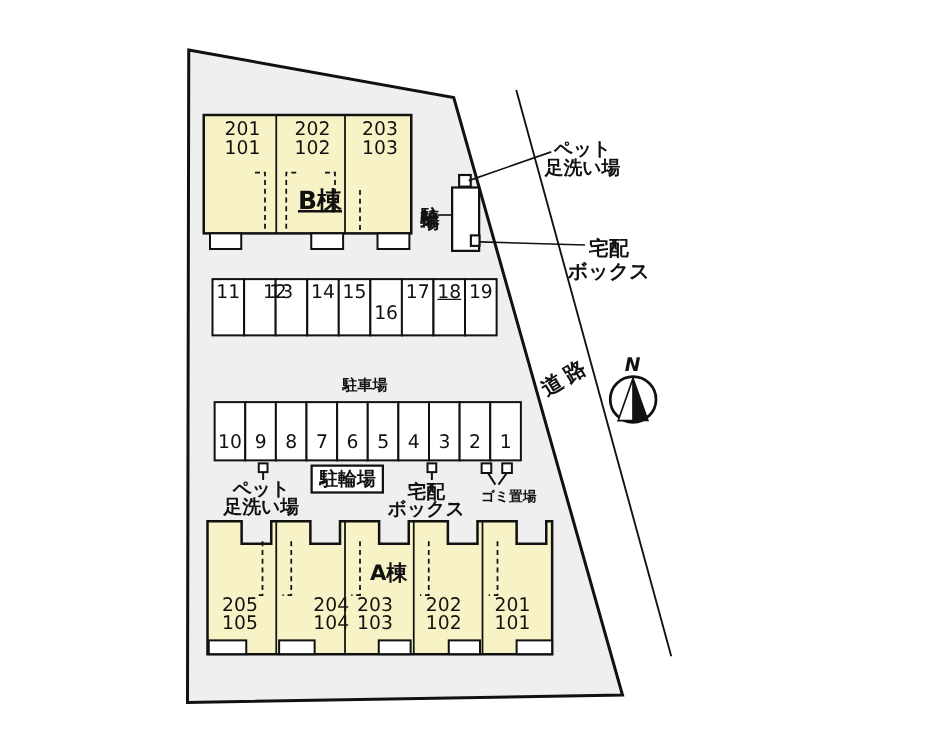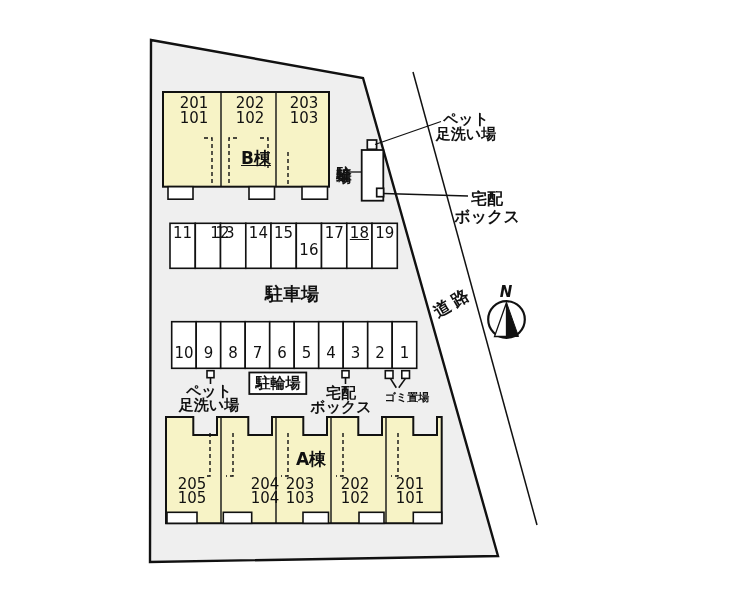--- a/index.html
+++ b/index.html
@@ -129,21 +129,21 @@
       <div>101</div>
 </div>
 <div class="lbl unit" style="left:250px;top:96px;">
   <div>202</div>
       <div>102</div>
 </div>
 <div class="lbl unit" style="left:304px;top:96px;">
   <div>203</div>
       <div>103</div>
 </div>
-<div class="lbl jp bname" style="left:256px;top:150px;font-size:17px;text-decoration:underline;">B棟</div>
+<div class="lbl jp bname" style="left:256px;top:150px;font-size:20px;text-decoration:underline;">B棟</div>
 
 <div class="lbl jp vert" style="left:336px;top:153px;">駐輪場</div>
 <div class="lbl jp small2" style="left:466px;top:112px;">
   <div>ペット</div>
       <div>足洗い場</div>
 </div>
 <div class="lbl jp" style="left:487px;top:190px;font-size:16px;line-height:18px;">
   <div>宅配</div>
       <div>ボックス</div>
 </div>
@@ -151,21 +151,21 @@
 <div class="lbl num" style="left:182.6px;top:226px;">11</div>
 <div class="lbl num" style="left:207.9px;top:226px;margin-left:12px;">12</div>
 <div class="lbl num" style="left:225px;top:226px;">13</div>
 <div class="lbl num" style="left:258.4px;top:226px;">14</div>
 <div class="lbl num" style="left:283.6px;top:226px;">15</div>
 <div class="lbl num" style="left:308.9px;top:226px;margin-top:17px;">16</div>
 <div class="lbl num" style="left:334.2px;top:226px;">17</div>
 <div class="lbl num" style="left:359.4px;top:226px;text-decoration:underline;">18</div>
 <div class="lbl num" style="left:384.7px;top:226px;">19</div>
 
-<div class="lbl jp" style="left:292px;top:285px;font-size:18px;">駐車場</div>
+<div class="lbl jp" style="left:292px;top:302px;font-size:12px;">駐車場</div>
 
 <div class="lbl num" style="left:184px;top:346px;">10</div>
 <div class="lbl num" style="left:208.5px;top:346px;">9</div>
 <div class="lbl num" style="left:233px;top:346px;">8</div>
 <div class="lbl num" style="left:257.5px;top:346px;">7</div>
 <div class="lbl num" style="left:282px;top:346px;">6</div>
 <div class="lbl num" style="left:306.5px;top:346px;">5</div>
 <div class="lbl num" style="left:331px;top:346px;">4</div>
 <div class="lbl num" style="left:355.5px;top:346px;">3</div>
 <div class="lbl num" style="left:380px;top:346px;">2</div>

